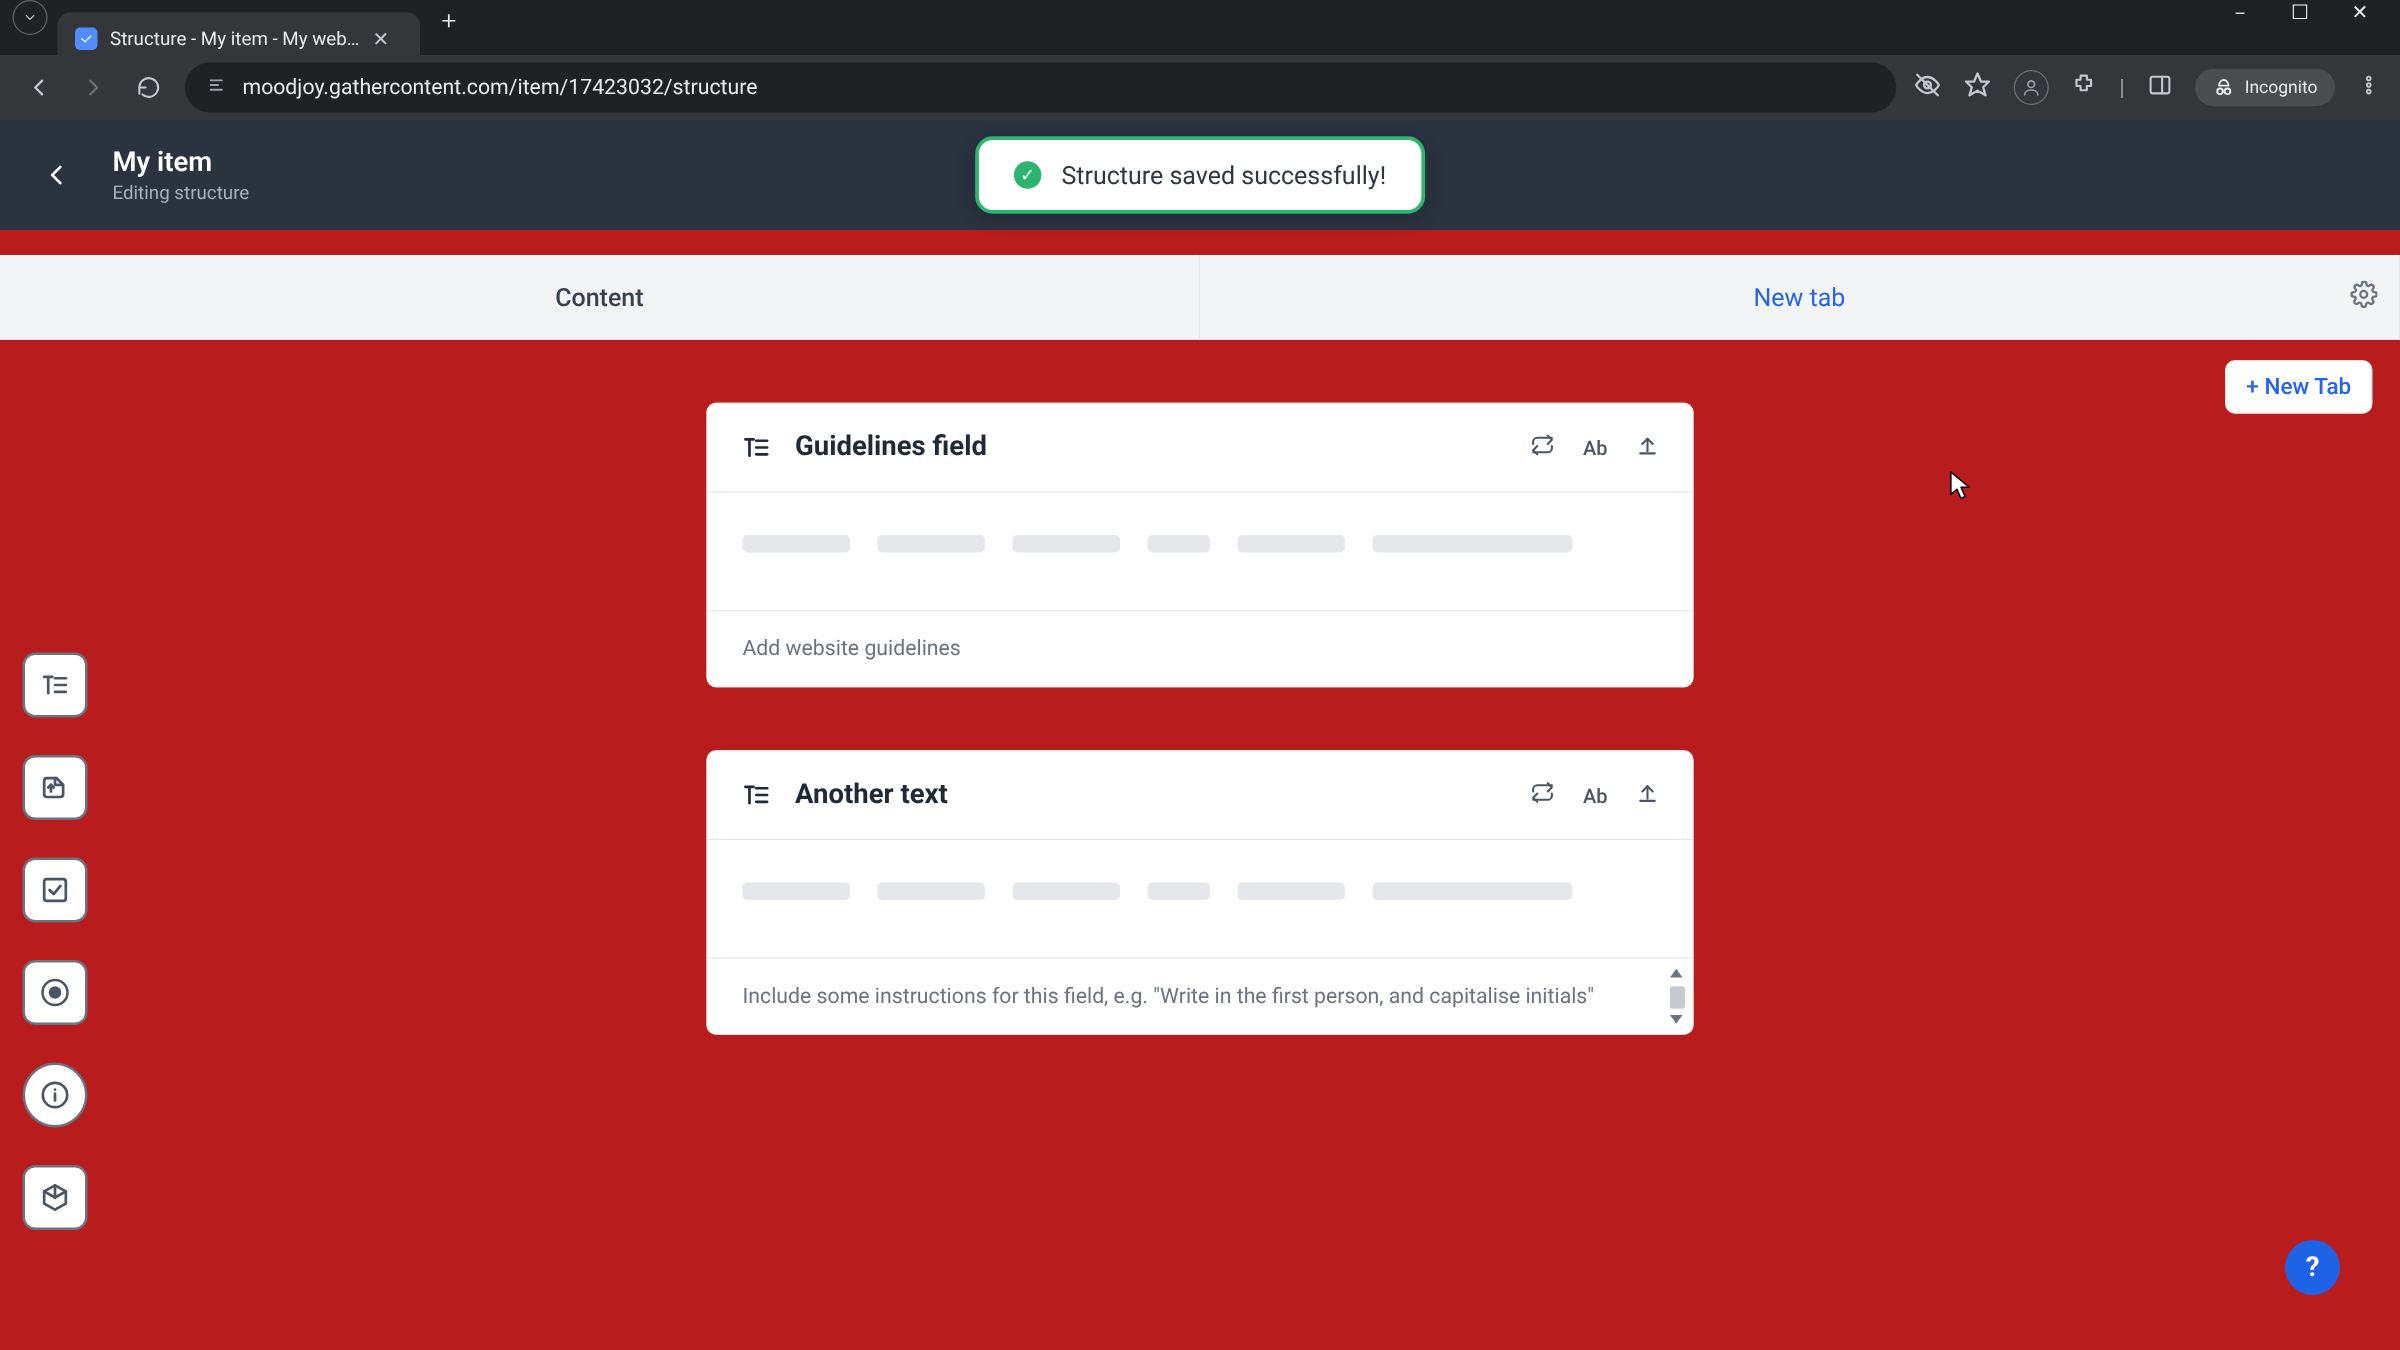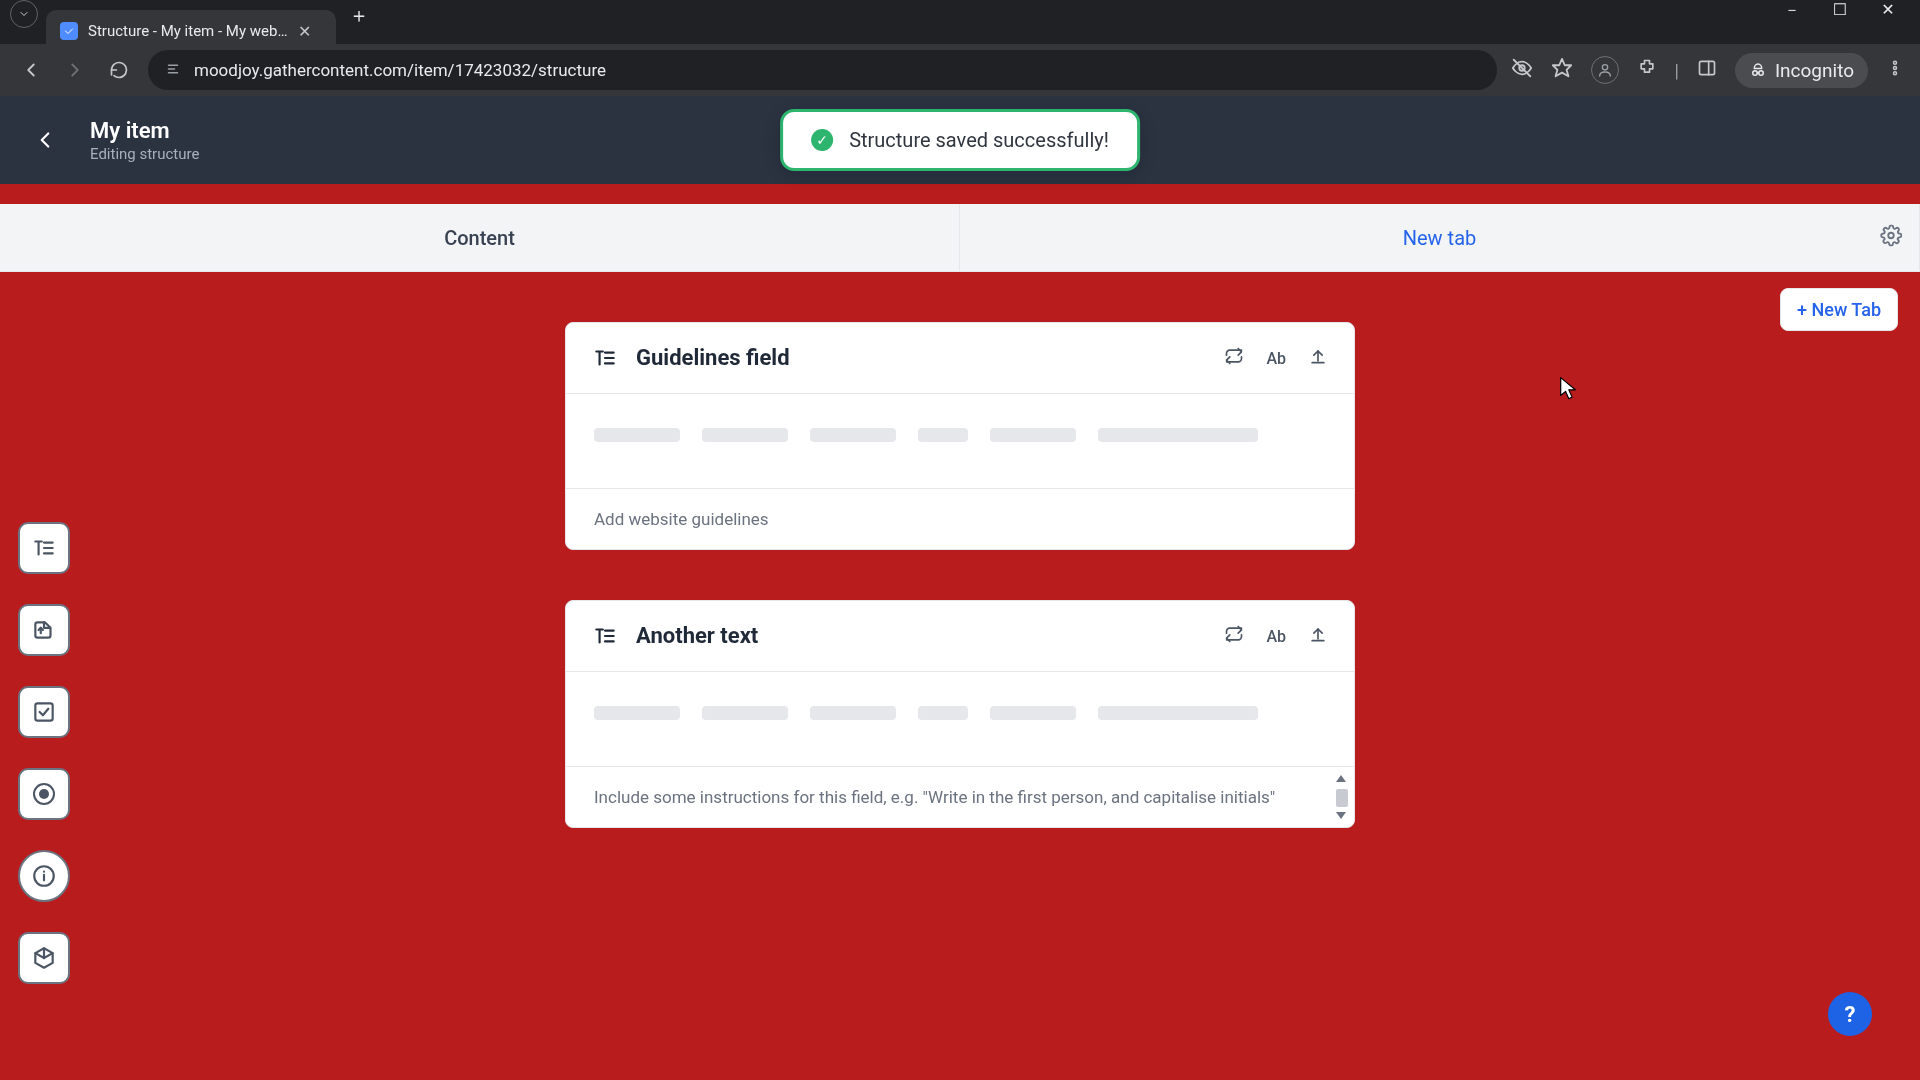--- a/index.html
+++ b/index.html
@@ -16,21 +16,21 @@
 .new-tab-btn { width: 30px; height: 30px; display: flex; align-items: center; justify-content: center; color: #e8eaed; font-size: 20px; border-radius: 15px; }
 .window-controls { margin-left: auto; display: flex; gap: 28px; padding-right: 22px; color: #e8eaed; font-size: 16px; }
 .window-controls span { width: 20px; text-align: center; }
 
 .toolbar { height: 52px; background: #35363a; display: flex; align-items: center; padding: 0 16px; gap: 14px; color: #c4c7cc; }
 .nav-btn { width: 30px; height: 30px; display: flex; align-items: center; justify-content: center; font-size: 20px; color: #c4c7cc; }
 .nav-btn.disabled { color: #6d6f73; }
 .omnibox { flex: 1; height: 40px; background: #202124; border-radius: 20px; display: flex; align-items: center; padding: 0 16px; gap: 12px; color: #e8eaed; font-size: 17px; }
 .omnibox .siteinfo { font-size: 14px; color: #9aa0a6; }
 .toolbar-icons { display: flex; align-items: center; gap: 18px; font-size: 18px; }
-.incognito-chip { display: flex; align-items: center; gap: 8px; background: #4b4c50; border-radius: 20px; padding: 6px 14px; color: #e8eaed; font-size: 19px; }
+.incognito-chip { display: flex; align-items: center; gap: 8px; background: #4b4c50; border-radius: 20px; padding: 6px 14px; color: #e8eaed; font-size: 14px; }
 .ext-icon { width: 28px; height: 28px; border-radius: 14px; border: 1px solid #6d6f73; display: flex; align-items: center; justify-content: center; font-size: 12px; color: #9aa0a6; }
 
 
 .app { flex: 1; display: flex; flex-direction: column; background: #b91c1c; position: relative; }
 .app-header { height: 88px; background: #2b3240; display: flex; align-items: center; padding: 0 24px; color: #fff; gap: 24px; position: relative; }
 .back-circle { width: 42px; height: 42px; display: flex; align-items: center; justify-content: center; font-size: 28px; color: #fff; }
 .title-block { display: flex; flex-direction: column; gap: 2px; }
 .title-block .main { font-size: 22px; font-weight: 600; }
 .title-block .sub { font-size: 15px; color: #a7b0bf; }
 .toast { position: absolute; left: 50%; transform: translateX(-50%); background: #fff; border: 3px solid #2db46e; border-radius: 14px; padding: 16px 28px; display: flex; align-items: center; gap: 16px; color: #303640; font-size: 20px; box-shadow: 0 4px 16px rgba(0,0,0,0.15); }

